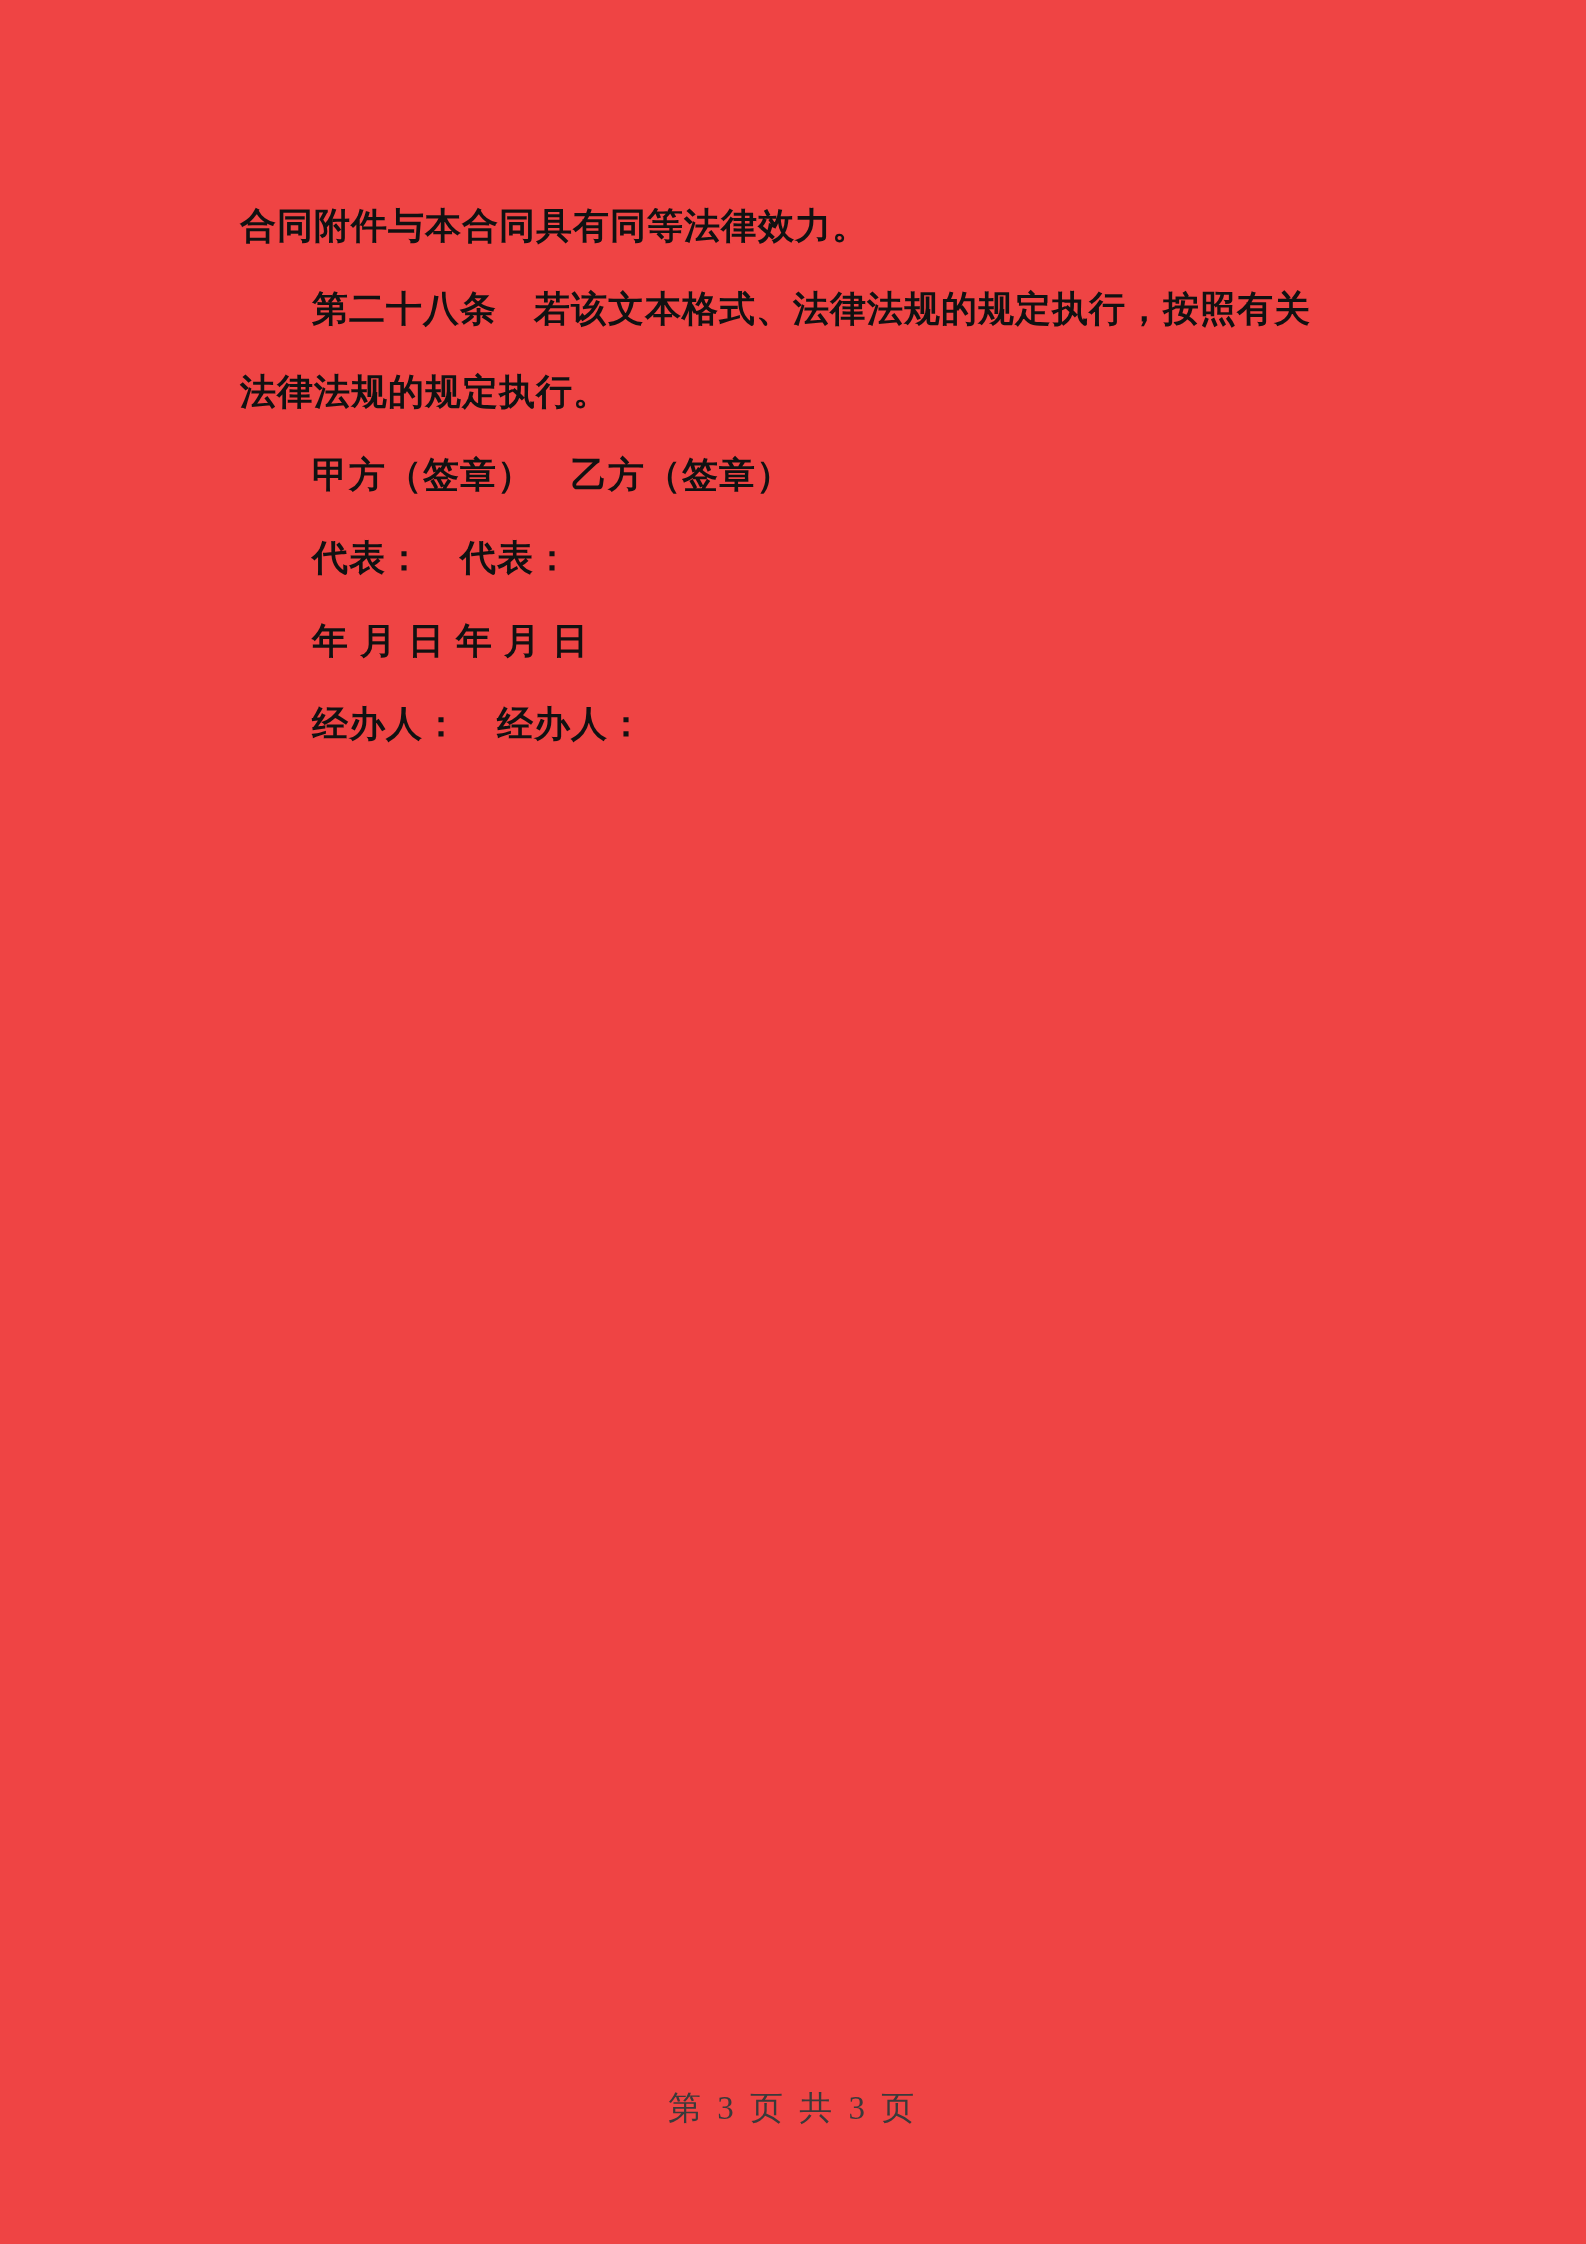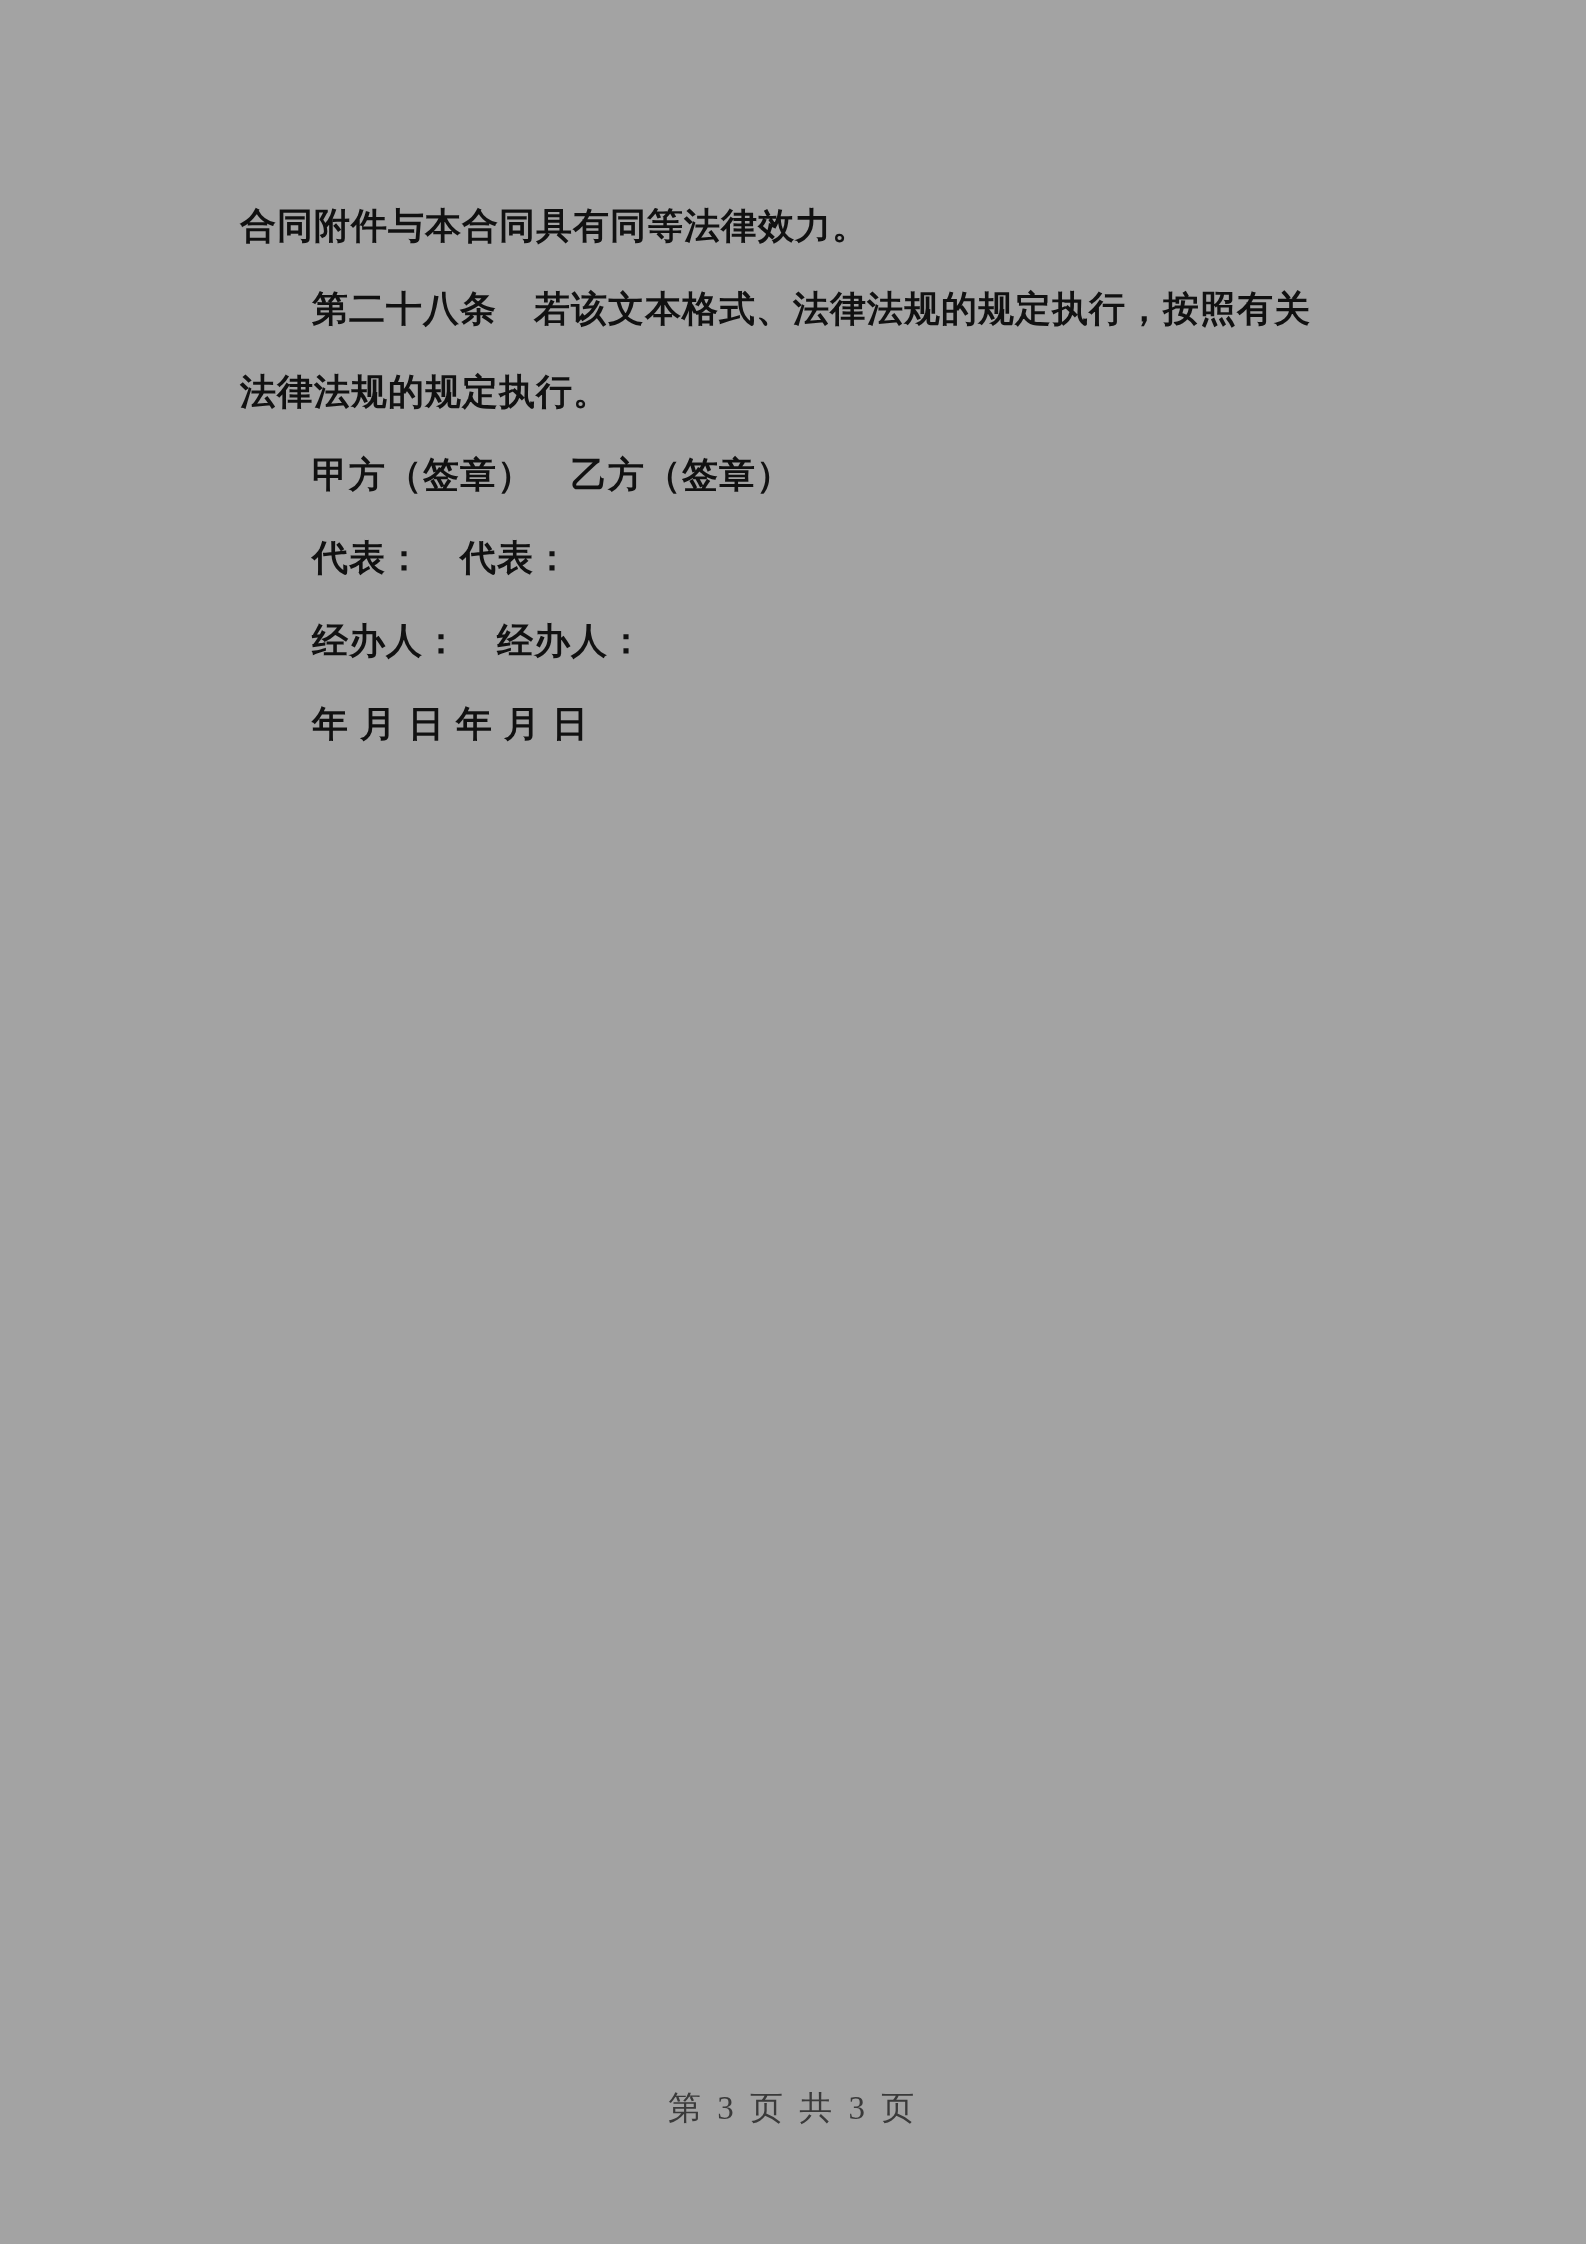--- a/index.html
+++ b/index.html
@@ -4,21 +4,21 @@
 <style>
   html, body {
     margin: 0;
     padding: 0;
     background: #ffffff;
   }
   .page {
     position: relative;
     width: 1586px;
     height: 2244px;
-    background: #a3a3a3;
+    background: #ef4444;
     overflow: hidden;
     font-family: "Liberation Sans", "DejaVu Sans", sans-serif;
   }
   .content {
     position: absolute;
     top: 184px;
     left: 240px;
     right: 236px;
     color: #111111;
   }
@@ -51,18 +51,18 @@
 </head>
 <body>
 
 <div class="page">
   <div class="content">
     <p class="line">合同附件与本合同具有同等法律效力。</p>
     <p class="line indent">第二十八条　若该文本格式、法律法规的规定执行，按照有关</p>
     <p class="line">法律法规的规定执行。</p>
     <p class="line indent">甲方（签章）　乙方（签章）</p>
     <p class="line indent">代表：　代表：</p>
+    <p class="line indent">年 月 日 年 月 日</p>
     <p class="line indent">经办人：　经办人：</p>
-    <p class="line indent">年 月 日 年 月 日</p>
   </div>
 
   <div class="footer">第 3 页 共 3 页</div>
 </div>
 
 </body></html>

